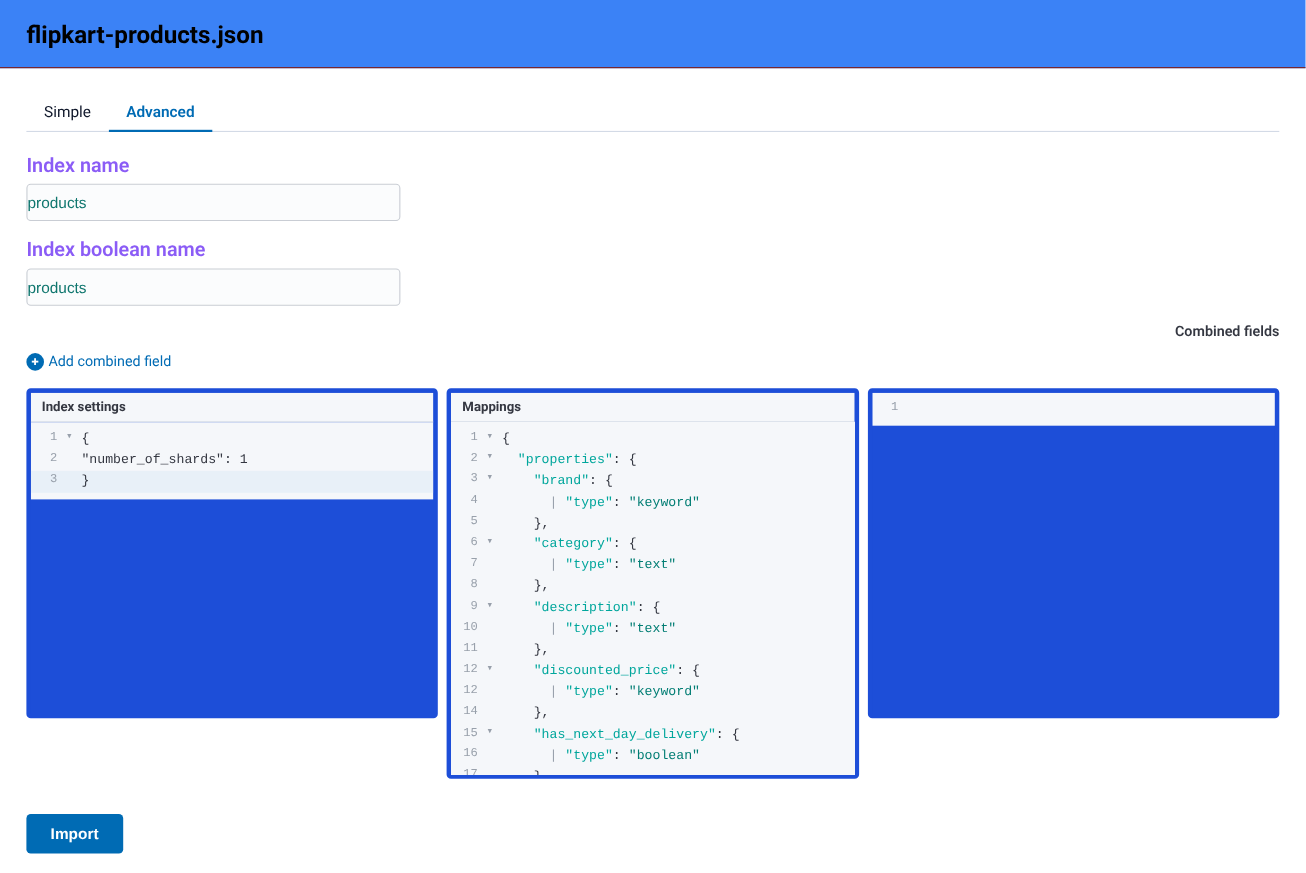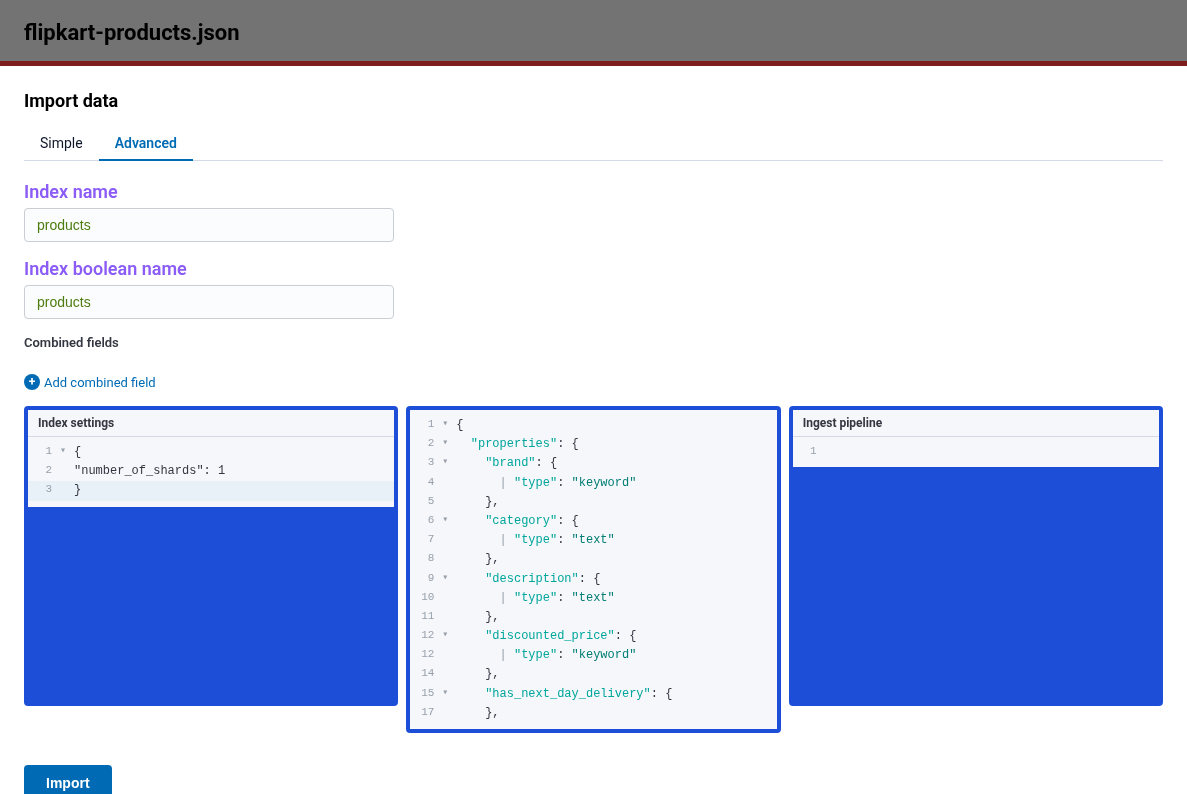--- a/index.html
+++ b/index.html
@@ -4,22 +4,22 @@
   <style>
     * { box-sizing: border-box; margin: 0; padding: 0; }
     body {
       font-family: -apple-system, BlinkMacSystemFont, "Segoe UI", Roboto, sans-serif;
       background: #fff;
       color: #1a1a2e;
       font-size: 14px;
     }
     .page-header {
       padding: 20px 24px 16px;
-      border-bottom: 5px solid #7f1d1d;
-      background: #737373;
+      border-bottom: 1px solid #7f1d1d;
+      background: #3b82f6;
     }
     .page-title {
       font-size: 22px;
       font-weight: 700;
       color: #000;
     }
     .main-content {
       padding: 24px 24px;
     }
     .section-title {
@@ -51,26 +51,26 @@
       margin-bottom: 16px;
     }
     .form-label {
       display: block;
       font-size: 18px;
       font-weight: 600;
       color: #8b5cf6;
       margin-bottom: 6px;
     }
     .form-input {
-      width: 370px;
-      padding: 8px 12px;
+      width: 340px;
+      padding: 8px 0;
       border: 1px solid #c9cdd4;
       border-radius: 4px;
       font-size: 14px;
-      color: #4d7c0f;
+      color: #0f766e;
       background: #fbfcfd;
       outline: none;
     }
     .checkbox-row {
       display: flex;
       align-items: center;
       gap: 8px;
       margin-bottom: 16px;
     }
     .checkbox-row input[type="checkbox"] {
@@ -83,21 +83,22 @@
       color: #343741;
       font-weight: 500;
     }
     .combined-fields-section {
       margin-bottom: 16px;
     }
     .combined-fields-title {
       font-size: 13px;
       font-weight: 600;
       color: #343741;
-      margin-bottom: 24px;
+      margin-bottom: 12px;
+      text-align: right;
     }
     .add-combined-link {
       display: flex;
       align-items: center;
       gap: 4px;
       color: #006bb4;
       font-size: 13px;
       cursor: pointer;
       text-decoration: none;
       margin-bottom: 16px;
@@ -192,21 +193,20 @@
     }
   </style>
 </head>
 <body>
 
 <div class="page-header">
   <h1 class="page-title">flipkart-products.json</h1>
 </div>
 
 <div class="main-content">
-  <h2 class="section-title">Import data</h2>
 
   <div class="tabs">
     <span class="tab" id="tab-simple">Simple</span>
     <span class="tab active" id="tab-advanced">Advanced</span>
   </div>
 
   <div>
     <div class="form-group">
       <label class="form-label">Index name</label>
       <input class="form-input" type="text" id="index-name" value="products" style="">
@@ -244,20 +244,21 @@
           </div>
           <div class="code-line selected">
             <span class="line-num">3</span>
             <span class="line-toggle"> </span>
             <span class="code-content">}</span>
           </div>
         </div>
     </div>
 
     <div class="editor-panel">
+      <div class="editor-panel-title">Mappings</div>
       <div class="code-area" id="mappings-code">
           <div class="code-line">
             <span class="line-num">1</span>
             <span class="line-toggle">▾</span>
             <span class="code-content"><span style="color:#343741">{</span></span>
           </div>
           <div class="code-line">
             <span class="line-num">2</span>
             <span class="line-toggle">▾</span>
             <span class="code-content">  <span style="color:#00a69c">"properties"</span><span style="color:#343741">: </span><span style="color:#343741">{</span></span>
@@ -321,29 +322,33 @@
             <span class="line-num">14</span>
             <span class="line-toggle"> </span>
             <span class="code-content"><span style="color:#343741">    },</span></span>
           </div>
           <div class="code-line">
             <span class="line-num">15</span>
             <span class="line-toggle">▾</span>
             <span class="code-content">    <span style="color:#00a69c">"has_next_day_delivery"</span><span style="color:#343741">: </span><span style="color:#343741">{</span></span>
           </div>
           <div class="code-line">
+            <span class="line-num">16</span>
+            <span class="line-toggle"> </span>
+            <span class="code-content"><span style="color:#98a0ab">      | </span><span style="color:#00a69c">"type"</span><span style="color:#343741">: </span><span style="color:#017d73">"boolean"</span></span>
+          </div>
+          <div class="code-line">
             <span class="line-num">17</span>
             <span class="line-toggle"> </span>
             <span class="code-content"><span style="color:#343741">    },</span></span>
           </div>
         </div>
     </div>
 
     <div class="editor-panel">
-      <div class="editor-panel-title">Ingest pipeline</div>
       <div class="code-area" id="ingest-pipeline-code">
           <div class="code-line">
             <span class="line-num">1</span>
             <span class="code-content"></span>
           </div>
         </div>
     </div>
   </div>
 
   <button class="import-btn">Import</button>

